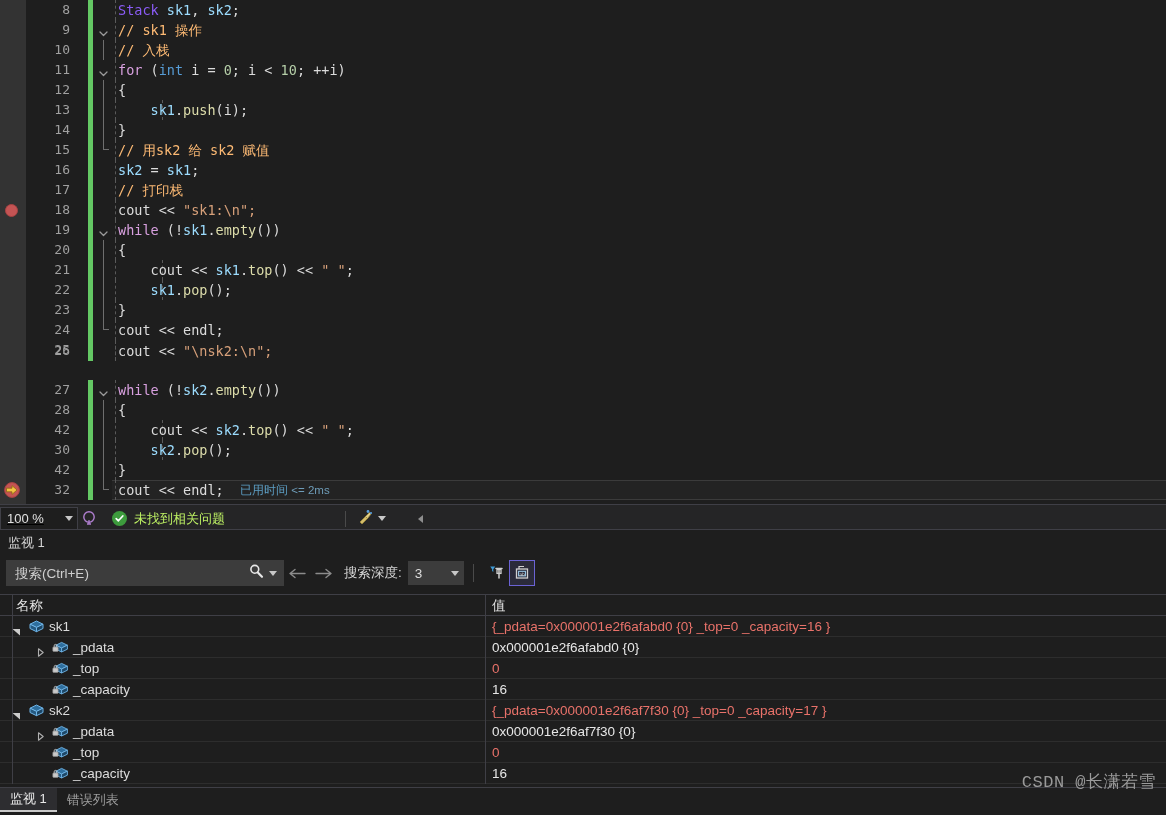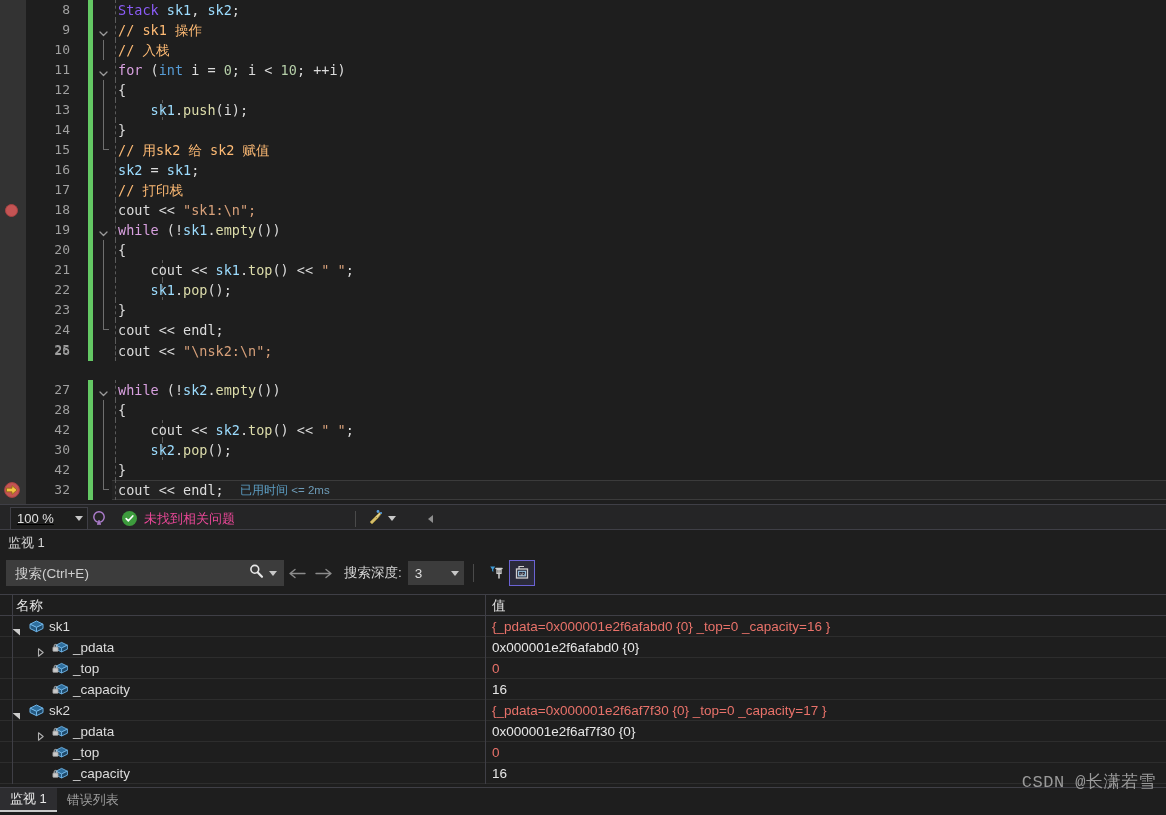--- a/index.html
+++ b/index.html
@@ -89,38 +89,38 @@
     background: #232323; border-top: 1px solid #3b3b3b; border-bottom: 1px solid #3b3b3b;
   }
 
   
   .editor-status {
     position: absolute; left: 0; top: 504px; width: 1166px; height: 28px;
     background: #252526; border-top: 1px solid #3f3f46;
     display: flex; align-items: center;
   }
   .zoom-box {
-    width: 78px; height: 24px; margin-left: 10px;
+    width: 78px; height: 24px; margin-left: 0;
     border: 1px solid #3f3f46; background: #1e1e1e;
     display: flex; align-items: center; justify-content: space-between;
     padding: 0 4px 0 6px;
     text-decoration: underline;
   }
   .zoom-val { color: #e0e0e0; font-size: 13px; }
   .caret-dn {
     width: 0; height: 0; border-left: 4px solid transparent;
     border-right: 4px solid transparent; border-top: 5px solid #c8c8c8;
   }
   .sb-icon { width: 24px; height: 24px; display: flex; align-items: center; justify-content: center; }
   .status-ok { display: flex; align-items: center; gap: 7px; margin-left: 10px; }
   .ok-circle {
     width: 15px; height: 15px; border-radius: 50%; background: #3d9b3d;
     display: flex; align-items: center; justify-content: center;
   }
-  .status-txt { color: #ec4899; font-size: 13px; }
+  .status-txt { color: #bef264; font-size: 13px; }
   .sb-sep { width: 1px; height: 16px; background: #4a4a4a; margin: 0 10px; }
   .brush-wrap { display: flex; align-items: center; gap: 4px; }
   .sb-left-arrow { margin-left: 34px; }
 
   
   .watch-panel {
     position: absolute; left: 0; top: 529px; width: 1166px; height: 283px;
     background: #1e1e1e; border-top: 1px solid #3f3f46;
   }
   .watch-title {

